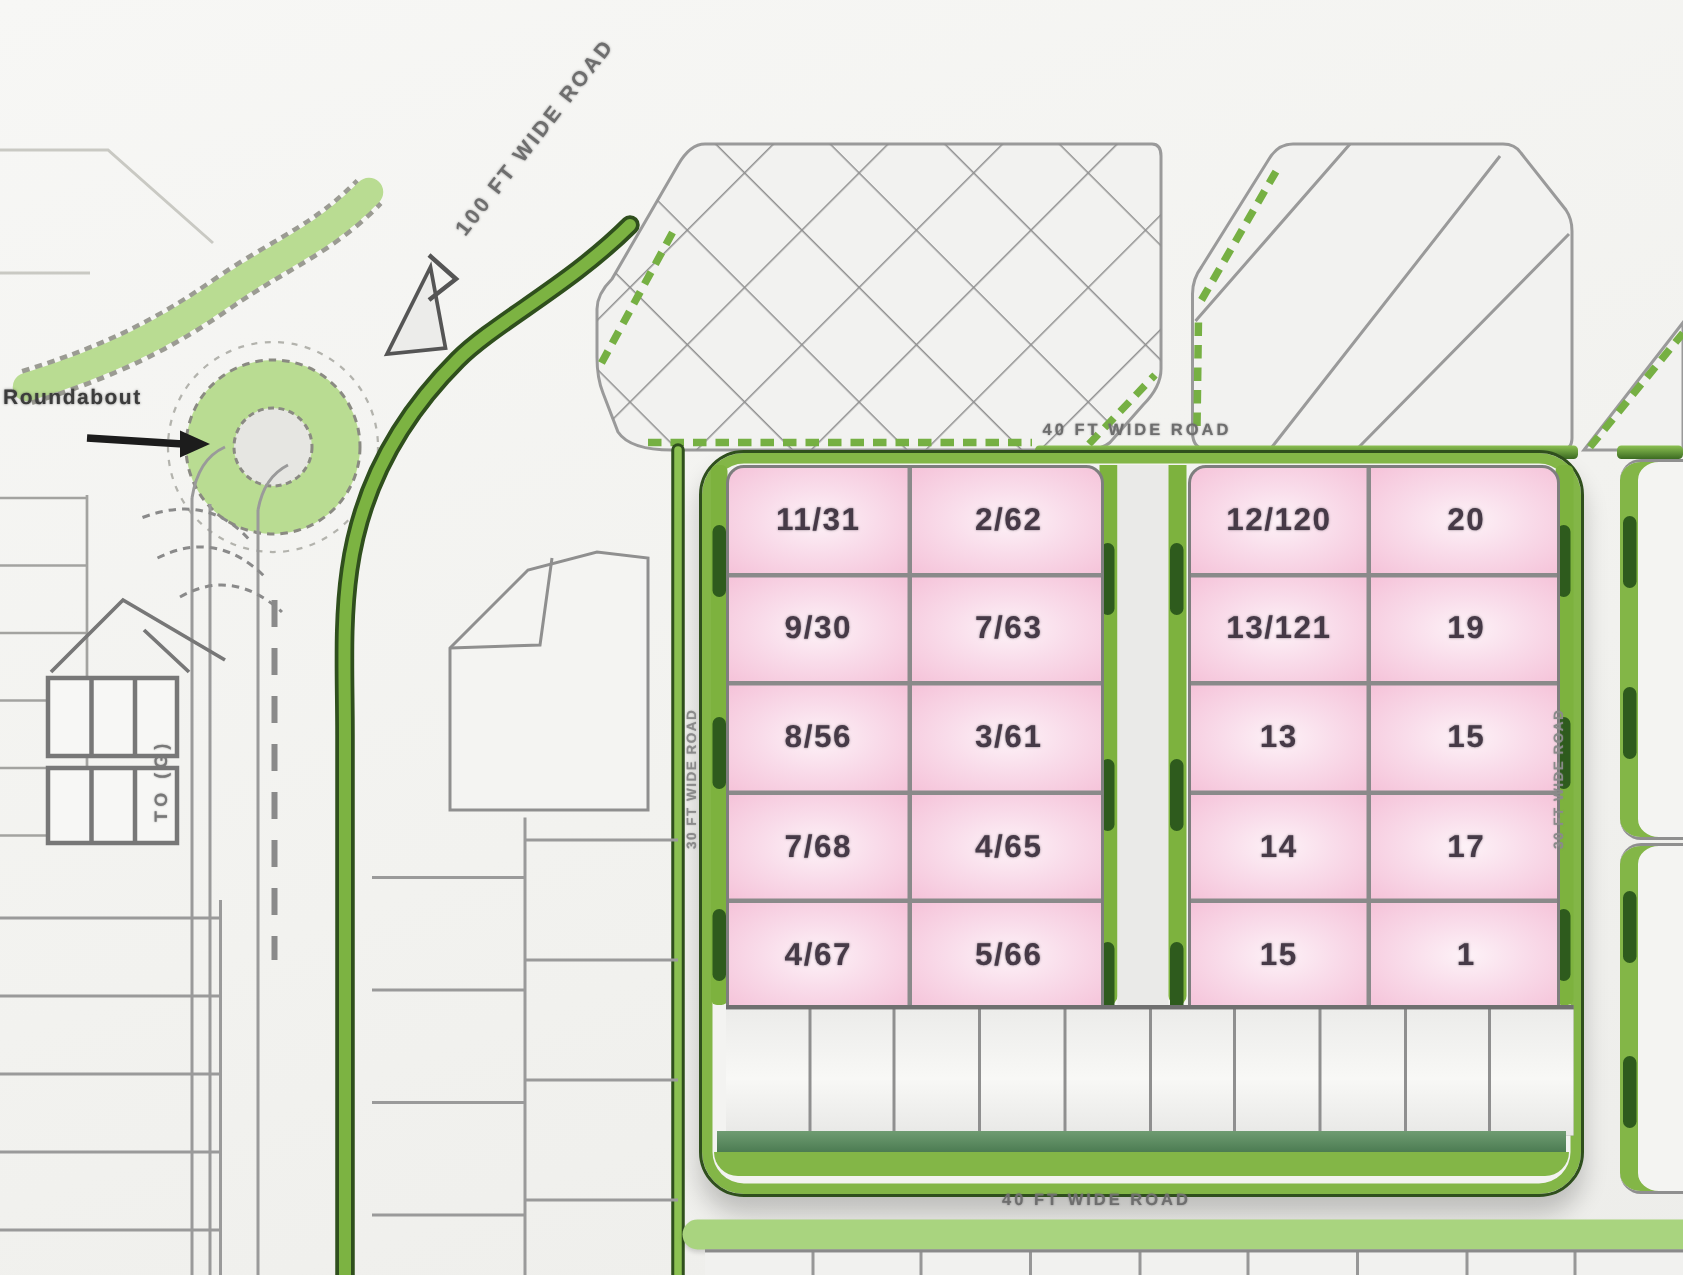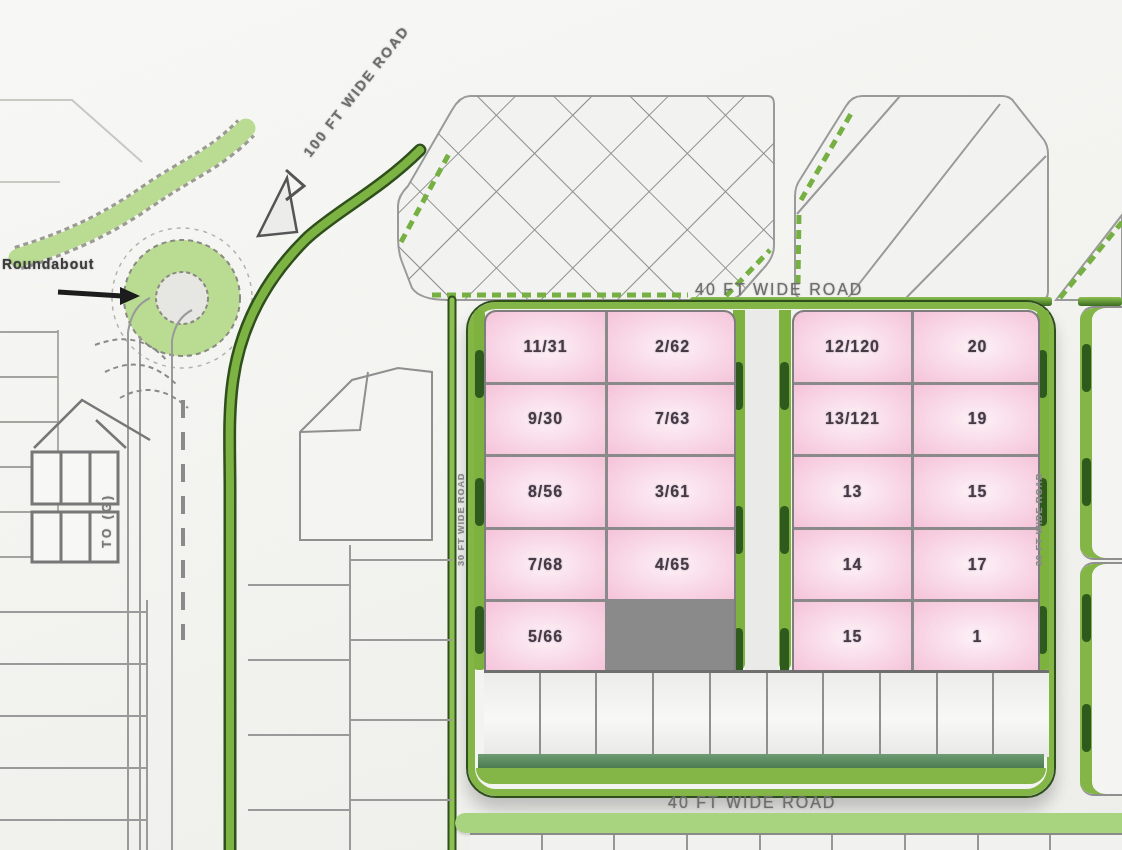--- a/index.html
+++ b/index.html
@@ -9,21 +9,21 @@
   
   .main-block{left:466px;top:300px;width:586px;height:494px;z-index:2;background:#f3f3f1;
     border:2px solid #2f4f1d;border-radius:30px;
     box-shadow:inset 0 0 0 7px #83b647,0 12px 16px rgba(0,0,0,.20);}
   .pink-grid{position:absolute;display:grid;grid-template-columns:48% 52%;grid-auto-rows:1fr;gap:3px;
     background:#8a8a8a;border:2px solid #7e7e7e;border-radius:12px 12px 0 0;overflow:hidden;}
   .pg-left{left:16px;top:8px;width:248px;height:360px;}
   .pg-right{left:324px;top:8px;width:244px;height:360px;}
   .cell{background:radial-gradient(ellipse at 50% 50%,#fdf2f7 0%,#f9dcea 45%,#f5c3d9 100%);
     display:flex;align-items:center;justify-content:center;}
-  .lotnum{font-weight:bold;font-size:16px;letter-spacing:1px;color:#463a47;
+  .lotnum{font-weight:bold;font-size:21px;letter-spacing:1px;color:#463a47;
     text-shadow:0 0 1.6px rgba(70,58,71,.65);}
   .verge{position:absolute;background:#7db23e;border-radius:4px;}
   .hedge{position:absolute;width:9px;height:48px;background:#2e5b1d;border-radius:5px;left:1px;}
   .road-center{position:absolute;left:277px;top:8px;width:34px;height:360px;background:#eaeae8;}
   .commercial-row{position:absolute;left:16px;top:368px;width:565px;height:84px;display:grid;
     grid-template-columns:repeat(10,1fr);gap:2px;background:#8f8f8f;border-top:3px solid #6f6f6f;}
   .commercial-row .shop{background:linear-gradient(180deg,#ececea,#f8f8f6 55%,#e8e8e6);}
   .teal-strip{position:absolute;left:10px;top:452px;width:566px;height:16px;
     background:linear-gradient(180deg,#6f9c72,#47774e);}
   .green-bottom{position:absolute;left:8px;top:466px;width:570px;height:16px;background:#83b647;
@@ -32,21 +32,21 @@
   .side-block{z-index:2;background:#f4f4f2;border:2px solid #8f8f8f;border-left:none;
     border-radius:14px 0 0 14px;box-shadow:inset 12px 0 0 #83b647;}
   
   .street-verge{z-index:2;background:linear-gradient(180deg,#8cc152,#3c6b22);border-radius:3px;}
   .bottom-band{z-index:2;left:455px;top:813px;width:667px;height:20px;background:#a9d47f;
     border-radius:14px 0 0 14px;box-shadow:0 2px 3px rgba(0,0,0,.15);}
   .next-row{z-index:2;left:470px;top:833px;width:652px;height:17px;display:grid;
     grid-template-columns:repeat(9,1fr);gap:2px;background:#979797;border-top:2px solid #8a8a8a;}
   .next-row div{background:#f1f1ef;}
   
-  .street-label{z-index:4;font-weight:normal;font-size:16px;letter-spacing:2px;color:#6e6e6e;
+  .street-label{z-index:4;font-weight:bold;font-size:11px;letter-spacing:2px;color:#6e6e6e;
     text-shadow:0 0 1.4px rgba(110,110,110,.8);white-space:nowrap;text-transform:uppercase;}
   .v-label{z-index:4;font-weight:bold;font-size:9px;letter-spacing:1px;color:#8a8a8a;
     text-shadow:0 0 1px rgba(140,140,140,.8);white-space:nowrap;transform-origin:0 0;transform:rotate(-90deg);}
   .roundabout-label{z-index:4;left:2px;top:256px;font-weight:bold;font-size:14px;letter-spacing:1px;
     color:#3c3c3c;text-shadow:0 0 1.6px rgba(60,60,60,.7);}
   .diag-label{z-index:4;left:300px;top:150px;width:250px;font-weight:bold;font-size:14px;letter-spacing:2px;
     color:#6e6e6e;text-shadow:0 0 1.5px rgba(110,110,110,.8);transform-origin:0 0;transform:rotate(-52deg);white-space:nowrap;}
   .dest-label{z-index:4;left:100px;top:548px;font-size:12px;letter-spacing:3px;color:#787878;
     font-weight:bold;text-shadow:0 0 1.2px rgba(120,120,120,.8);transform-origin:0 0;transform:rotate(-90deg);white-space:nowrap;}
 </style>
@@ -228,20 +228,23 @@
       <div class="cell">
           <span class="lotnum">3/61</span>
         </div>
       <div class="cell">
           <span class="lotnum">7/68</span>
         </div>
       <div class="cell">
           <span class="lotnum">4/65</span>
         </div>
       <div class="cell">
+          <span class="lotnum">4/67</span>
+        </div>
+      <div class="cell">
           <span class="lotnum">5/66</span>
         </div>
     </div>
 
     <div class="pink-grid pg-right">
       <div class="cell">
           <span class="lotnum">12/120</span>
         </div>
       <div class="cell">
           <span class="lotnum">20</span>

